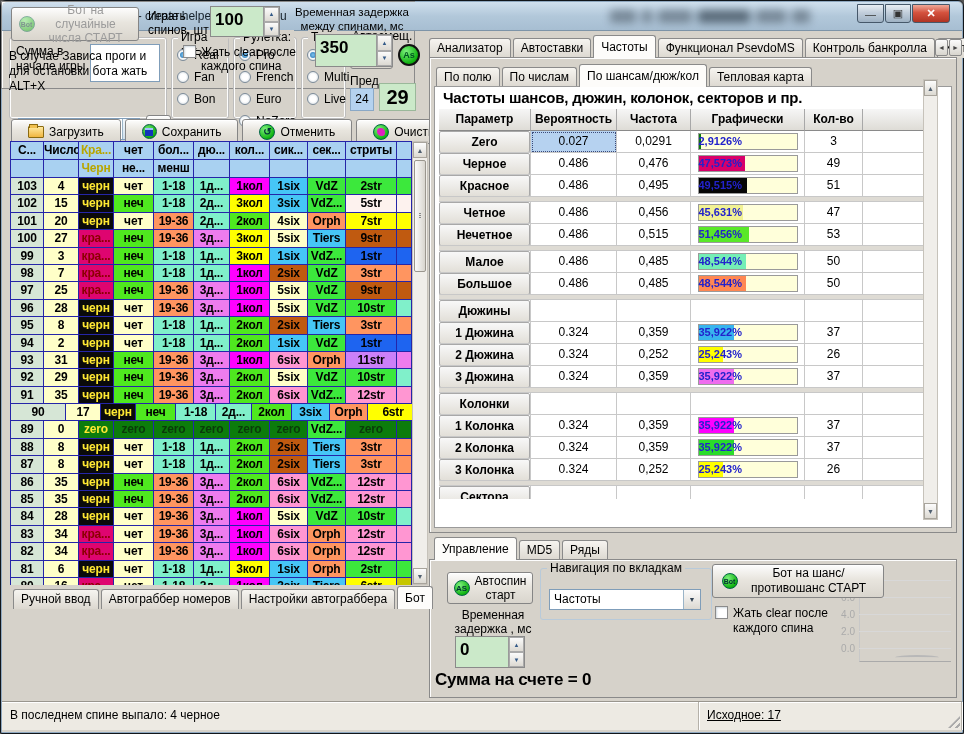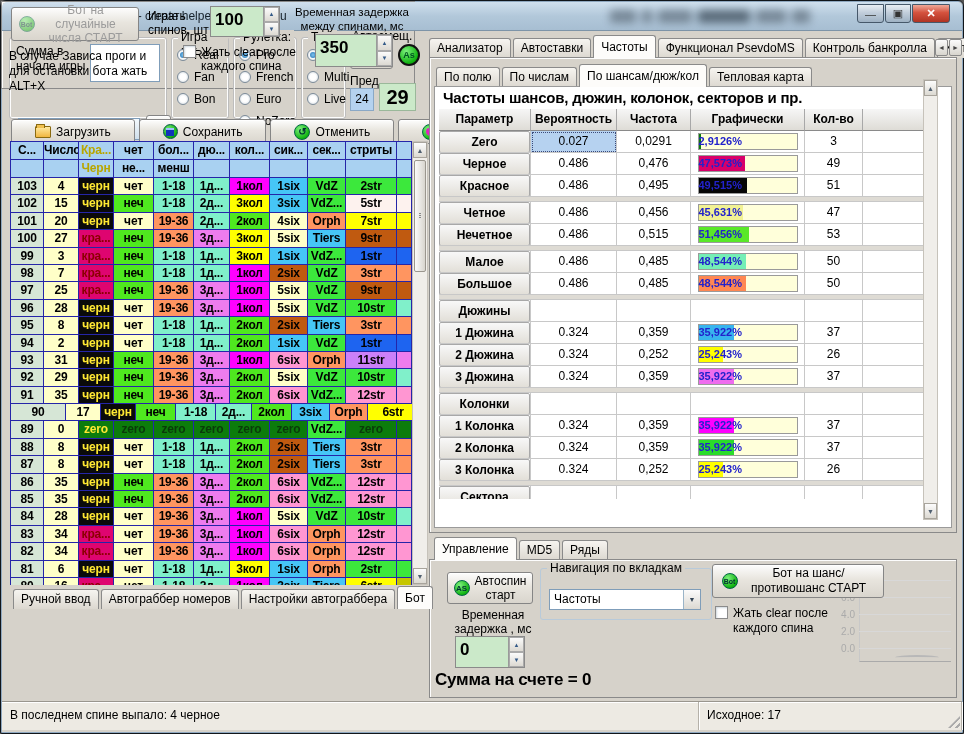--- a/index.html
+++ b/index.html
@@ -96,21 +96,21 @@
   #btn-new { position:absolute; left:0; top:14px; width:43px; height:26px; font-weight:bold; font-size:13px; }
   #as-badge { position:absolute; left:48px; top:15px; width:22px; height:22px; border-radius:50%;
     background:radial-gradient(circle at 35% 30%,#7df07d,#10b210 70%,#076e07); border:2px solid #111;
     color:#052; font:bold 9px "Liberation Sans",sans-serif; display:flex; align-items:center; justify-content:center; }
   #lbl-prev { position:absolute; left:0; top:45px; }
   #val-prev { position:absolute; left:0; top:59px; width:24px; height:23px; background:#b5d2ef;
     border:1px solid #8aa8c6; text-align:center; line-height:21px; }
   #val-shift { position:absolute; left:29px; top:54px; width:37px; height:28px; background:#cbe9c9;
     border:1px solid #9ab89a; font:bold 20px "Liberation Sans",sans-serif; text-align:center; line-height:26px; }
   #toolbar { position:absolute; left:10px; top:118px; width:412px; height:25px; display:flex; gap:4px; }
-  #toolbar .btn { flex:none; height:25px; padding:0 23px; }
+  #toolbar .btn { flex:none; height:25px; padding:0 16px; }
   
   #spins { position:absolute; left:9px; top:140px; width:402px; height:444px; overflow:hidden;
     border-top:1px solid #2525a8; border-left:1px solid #2525a8; background:#fff; }
   .srow { display:flex; height:17.4px; }
   .srow.hed { height:18px; }
   .scell { border-right:1px solid #2525a8; border-bottom:1px solid #2525a8; font-weight:bold;
     font-size:12px; letter-spacing:-0.2px; line-height:16px; text-align:center; overflow:hidden;
     white-space:nowrap; flex:none; }
   .scell.gold { color:#b8a600; }
   #spins-sb { left:411px; top:140px; width:16px; height:444px; }
@@ -169,21 +169,21 @@
   .tickrow i { position:absolute; left:24px; right:0; top:0; border-top:1px solid #d8d8d8; }
   #chart-frame { position:absolute; left:24px; top:0; bottom:8px; right:0; border-left:1px solid #c8c8c8; border-bottom:1px solid #aaa; }
   #trace { position:absolute; left:60px; bottom:10px; width:44px; height:5px;
     border-top:2px solid #b8b8b8; border-radius:50% 50% 0 0; }
   #lbl-balance { position:absolute; left:5px; top:110px; font:bold 17px "Liberation Sans",sans-serif; letter-spacing:-0.2px; }
   
   #statusbar { position:absolute; left:1px; right:1px; bottom:3px; height:29px; background:#edeae3;
     border-top:1px solid #9a968e; box-shadow:inset 0 1px 0 #fff; display:flex; }
   .status-sec { border-right:1px solid #b5b1a9; box-shadow:1px 0 0 #fff; padding:6px 8px 0 8px;
     white-space:nowrap; overflow:hidden; }
-  #st-left { width:697px; } #st-mid { width:116px; } #st-right { flex:1; }
+  #st-left { width:697px; } #st-mid { width:116px; } #st-right { flex:1;text-decoration:underline; }
   #grip { position:absolute; right:2px; bottom:2px; width:12px; height:12px;
     background:repeating-linear-gradient(135deg,transparent 0 3px,#aaa 3px 5px); clip-path:polygon(100% 0,100% 100%,0 100%); }
   .twoline { white-space:normal; }
 </style>
 </head>
 <body>
 
 <div id="win">
 
   <div id="titlebar">

